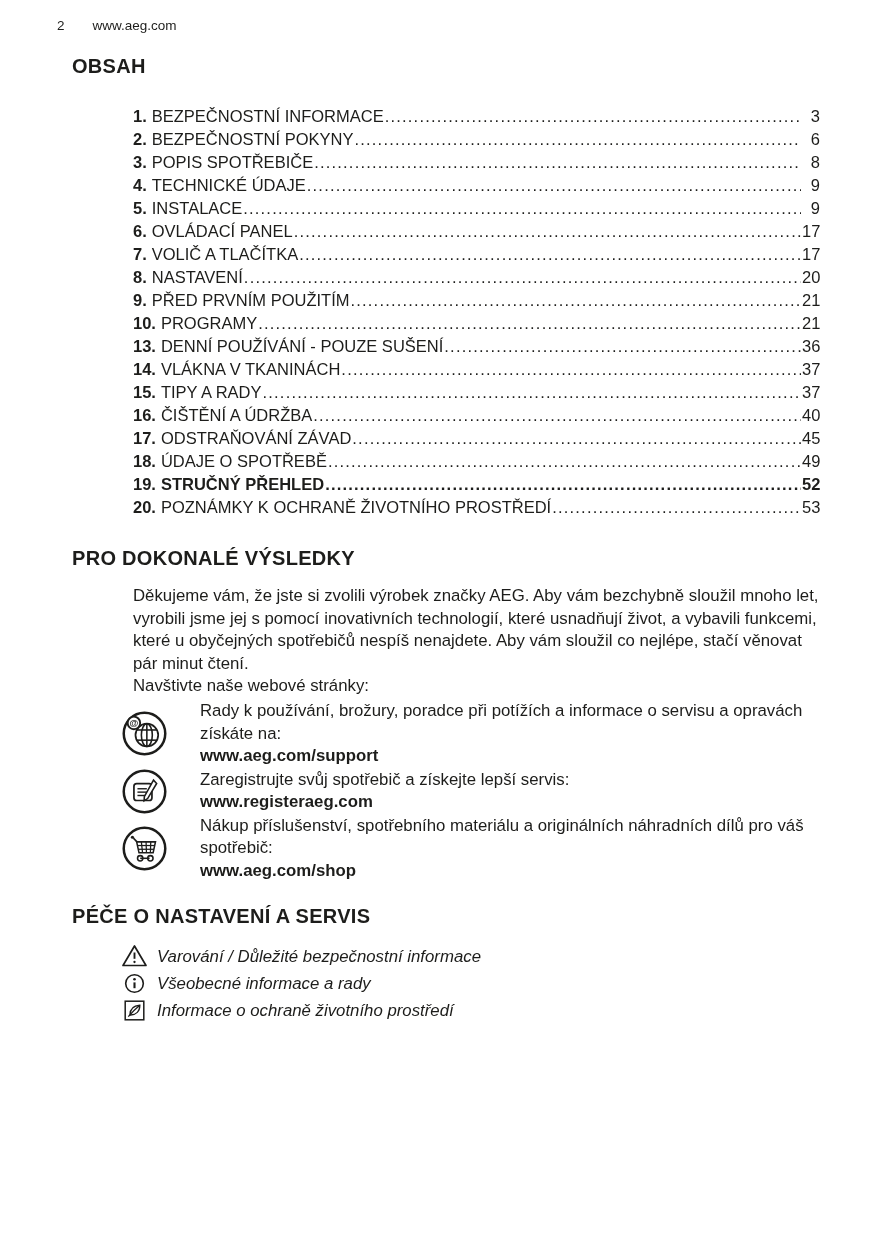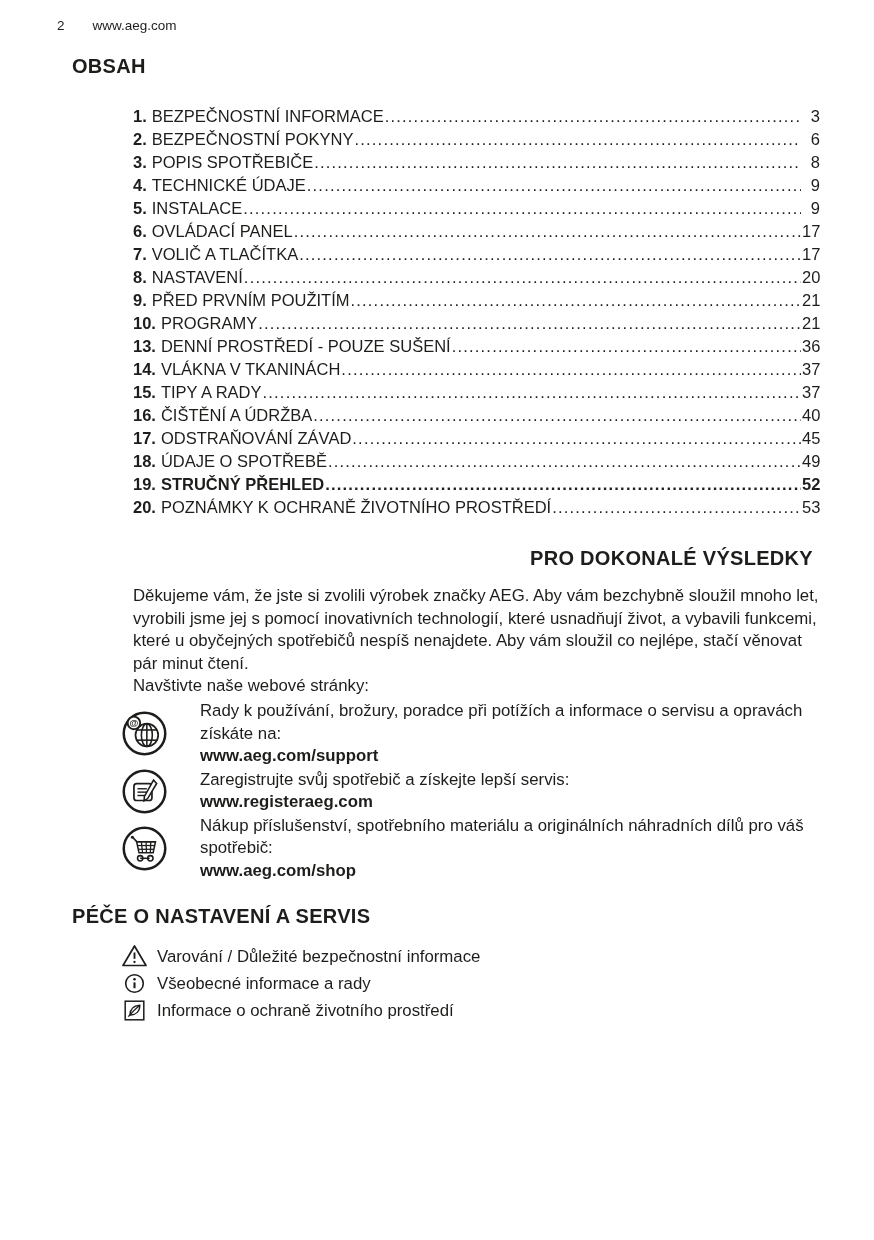--- a/index.html
+++ b/index.html
@@ -15,21 +15,21 @@
     overflow:hidden;
   }
   .pagehead { font-size:13.5px; display:flex; margin-left:-8px; }
   .pagehead .site { margin-left:28px; }
 
   h1 {
     font-size:20px; font-weight:bold; margin:7px;
     letter-spacing:0.3px; line-height:34px;
   }
   .h-obsah   { margin-top:16px; }
-  .h-results { margin-top:22px;text-align:right; }
+  .h-results { margin-top:22px; }
   .h-care    { margin-top:16px; }
 
   .toc { margin:22px 0 0 68px; }
   .toc-row { display:flex; align-items:baseline; font-size:16.5px; line-height:23px; }
   .toc-row.bold { font-weight:bold;justify-content:flex-end; }
   .toc-num { font-weight:bold; margin-right:5px; white-space:nowrap; }
   .toc-title { white-space:nowrap; }
   .dots { flex:1 1 auto; overflow:hidden; white-space:nowrap; margin:0 1px; }
   .dots::after {
     content:"....................................................................................................................................................................";
@@ -43,21 +43,21 @@
   .links { margin:2px 0 0 56px; }
   .link-row { display:flex; align-items:center; }
   .icon-slot { width:79px; flex:0 0 79px; display:flex; align-items:center; }
   .link-text { font-size:16.8px; line-height:22.6px; width:620px; }
   .link-url { font-weight:bold; }
 
   .care-lines { margin:10px 0 0 68px; width:700px; }
   .care-line { margin:0; font-size:16.8px; line-height:22.6px; }
 
   .notes { margin:8px 0 0 56px; }
-  .note-row { display:flex; align-items:center; gap:9px; font-size:16.8px; line-height:27px; }
+  .note-row { display:flex; align-items:center; gap:9px; font-size:16.8px; line-height:27px;font-style:italic; }
   .icon-slot-sm { width:27px; flex:0 0 27px; display:flex; justify-content:center; align-items:center; }
 </style>
 </head>
 <body>
 
 <div class="page">
 
   <header class="pagehead">
     <span>2</span>
     <span class="site">www.aeg.com</span>
@@ -121,21 +121,21 @@
     <span class="toc-page">21</span>
   </div>
       <div class="toc-row">
     <span class="toc-num">10.</span>
     <span class="toc-title">PROGRAMY</span>
     <span class="dots"></span>
     <span class="toc-page">21</span>
   </div>
       <div class="toc-row">
     <span class="toc-num">13.</span>
-    <span class="toc-title">DENNÍ PROSTŘEDÍ - POUZE SUŠENÍ</span>
+    <span class="toc-title">DENNÍ POUŽÍVÁNÍ - POUZE SUŠENÍ</span>
     <span class="dots"></span>
     <span class="toc-page">36</span>
   </div>
       <div class="toc-row">
     <span class="toc-num">14.</span>
     <span class="toc-title">VLÁKNA V TKANINÁCH</span>
     <span class="dots"></span>
     <span class="toc-page">37</span>
   </div>
       <div class="toc-row">

